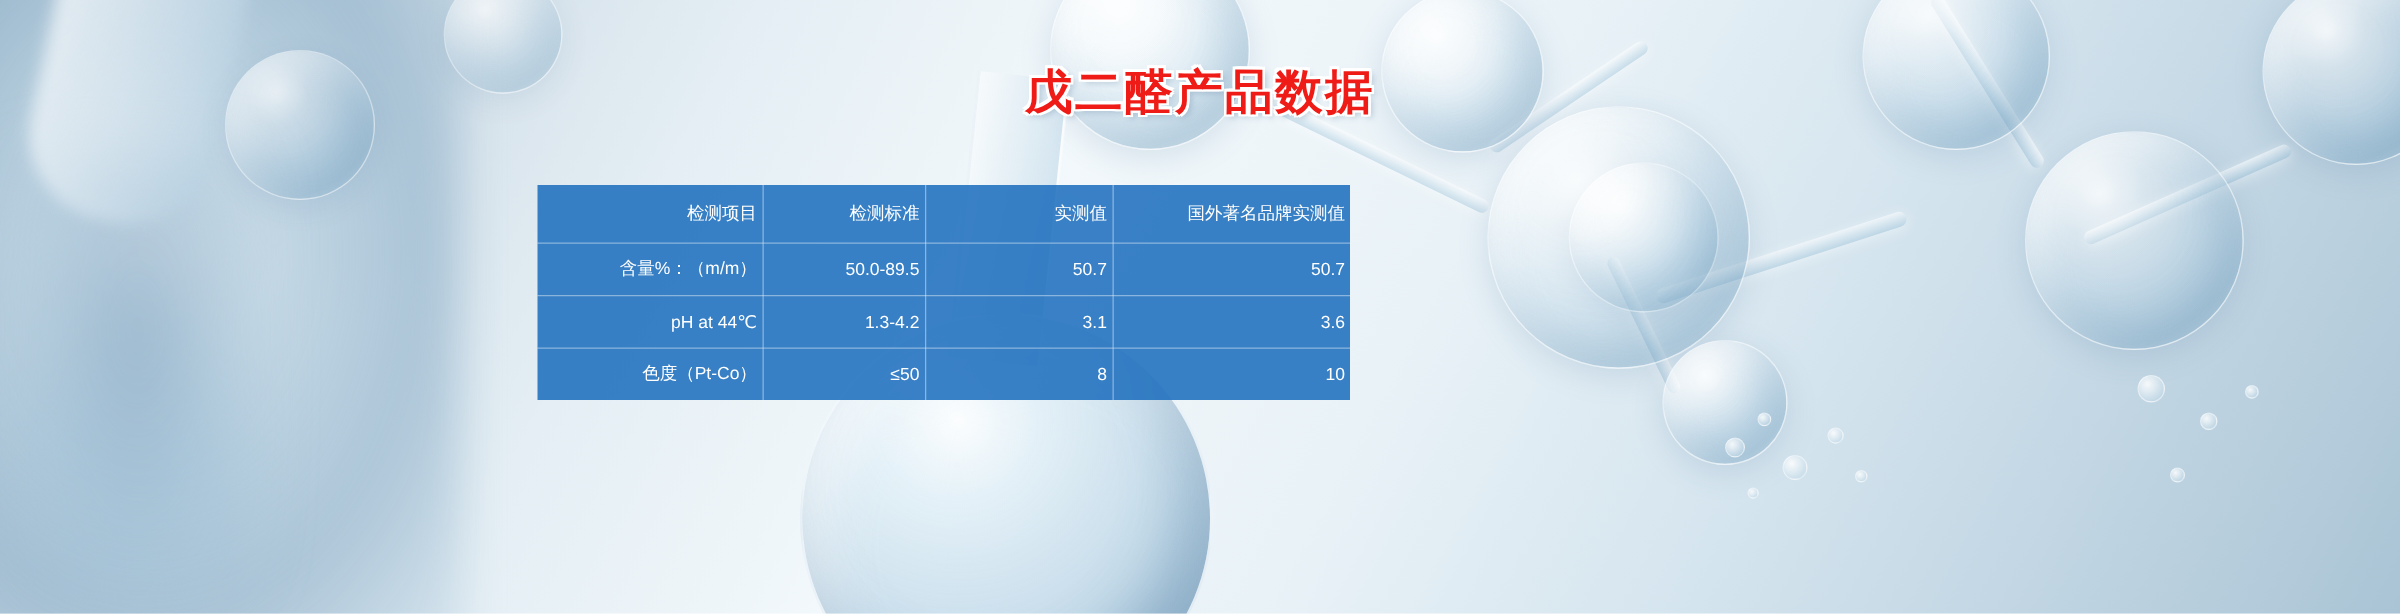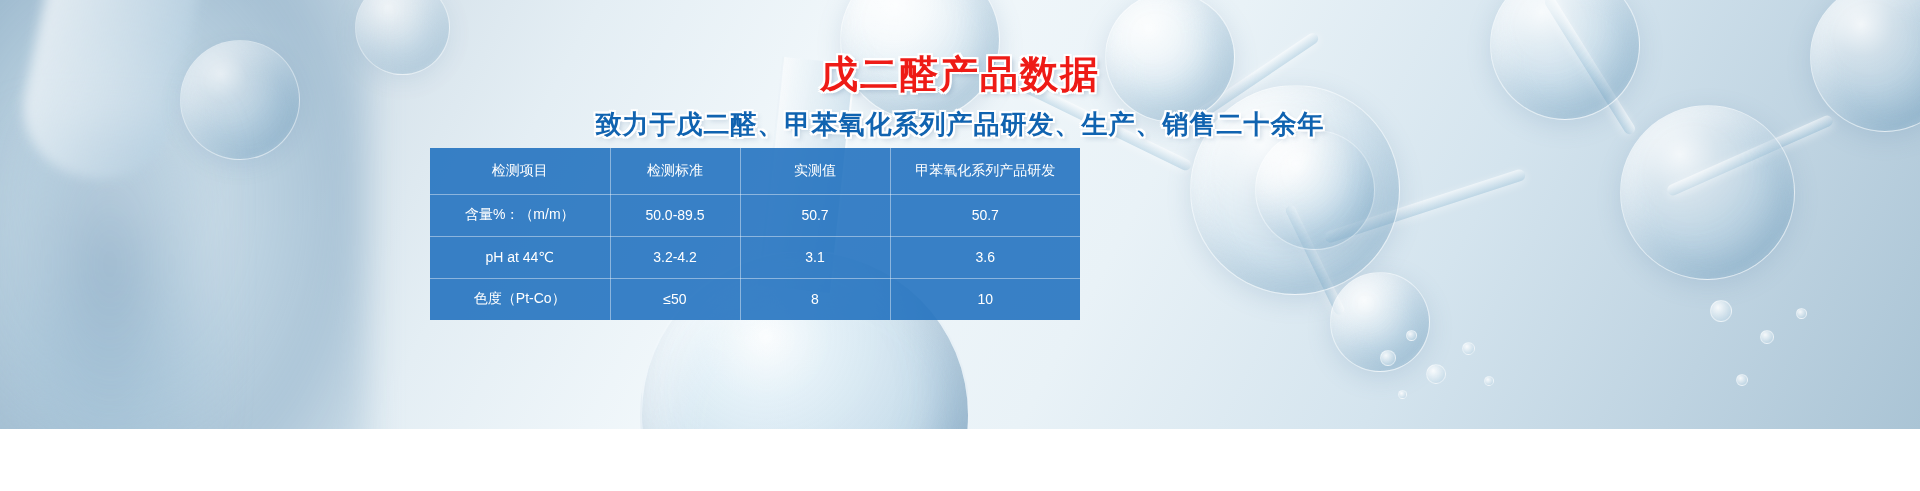--- a/index.html
+++ b/index.html
@@ -8,21 +8,21 @@
     width: 1920px;
     height: 491px;
     overflow: hidden;
     font-family: "Liberation Sans", "DejaVu Sans", sans-serif;
   }
 
   
   .banner {
     position: relative;
     width: 1920px;
-    height: 429px;
+    height: 491px;
     overflow: hidden;
     background: linear-gradient(118deg,
                 #b9ccd9 0%,
                 #cddbe5 12%,
                 #e4eef4 28%,
                 #f2f8fb 42%,
                 #e9f2f7 58%,
                 #d4e4ee 74%,
                 #bed3e1 88%,
                 #aac4d5 100%);
@@ -182,27 +182,27 @@
 
   table.spec {
     width: 650px;
     border-collapse: collapse;
     background: rgba(31,112,190,0.88);
     table-layout: fixed;
   }
   table.spec th, table.spec td {
     color: #ffffff;
     font-size: 14px;
-    text-align: center;
+    text-align: right;
     vertical-align: middle;
     height: 42px;
     font-weight: normal;
     border-right: 1px solid rgba(255,255,255,0.42);
     border-bottom: 1px solid rgba(255,255,255,0.42);
-    padding: 0 16px;
+    padding: 0 4px;
     white-space: nowrap;
   }
   table.spec th:last-child,
   table.spec td:last-child { border-right: none; }
   table.spec tr:last-child td { border-bottom: none; }
 
   table.spec col.c1 { width: 180px; }
   table.spec col.c2 { width: 130px; }
   table.spec col.c3 { width: 150px; }
   table.spec col.c4 { width: 190px; }
@@ -255,49 +255,48 @@
       <i style="left:60px; top:30px; width:14px; height:14px;"></i>
       <i style="left:96px; top:8px;  width:11px; height:11px;"></i>
       <i style="left:36px; top:74px; width:12px; height:12px;"></i>
     </div>
   </div>
 
   <div class="content">
 
     <div class="headings">
       <div class="main-title">戊二醛产品数据</div>
-      <div class="sub-title">致力于戊二醛、甲苯氧化系列产品研发、生产、销售二十余年</div>
     </div>
 
     <div class="table-wrap">
       <table class="spec">
         <colgroup>
           <col class="c1">
             <col class="c2">
             <col class="c3">
             <col class="c4">
         </colgroup>
         <thead>
           <tr>
             <th>检测项目</th>
             <th>检测标准</th>
             <th>实测值</th>
-            <th>甲苯氧化系列产品研发</th>
+            <th>国外著名品牌实测值</th>
           </tr>
         </thead>
         <tbody>
           <tr>
             <td>含量%：（m/m）</td>
             <td>50.0-89.5</td>
             <td>50.7</td>
             <td>50.7</td>
           </tr>
           <tr>
             <td>pH at 44℃</td>
-            <td>3.2-4.2</td>
+            <td>1.3-4.2</td>
             <td>3.1</td>
             <td>3.6</td>
           </tr>
           <tr>
             <td>色度（Pt-Co）</td>
             <td>≤50</td>
             <td>8</td>
             <td>10</td>
           </tr>
         </tbody>

